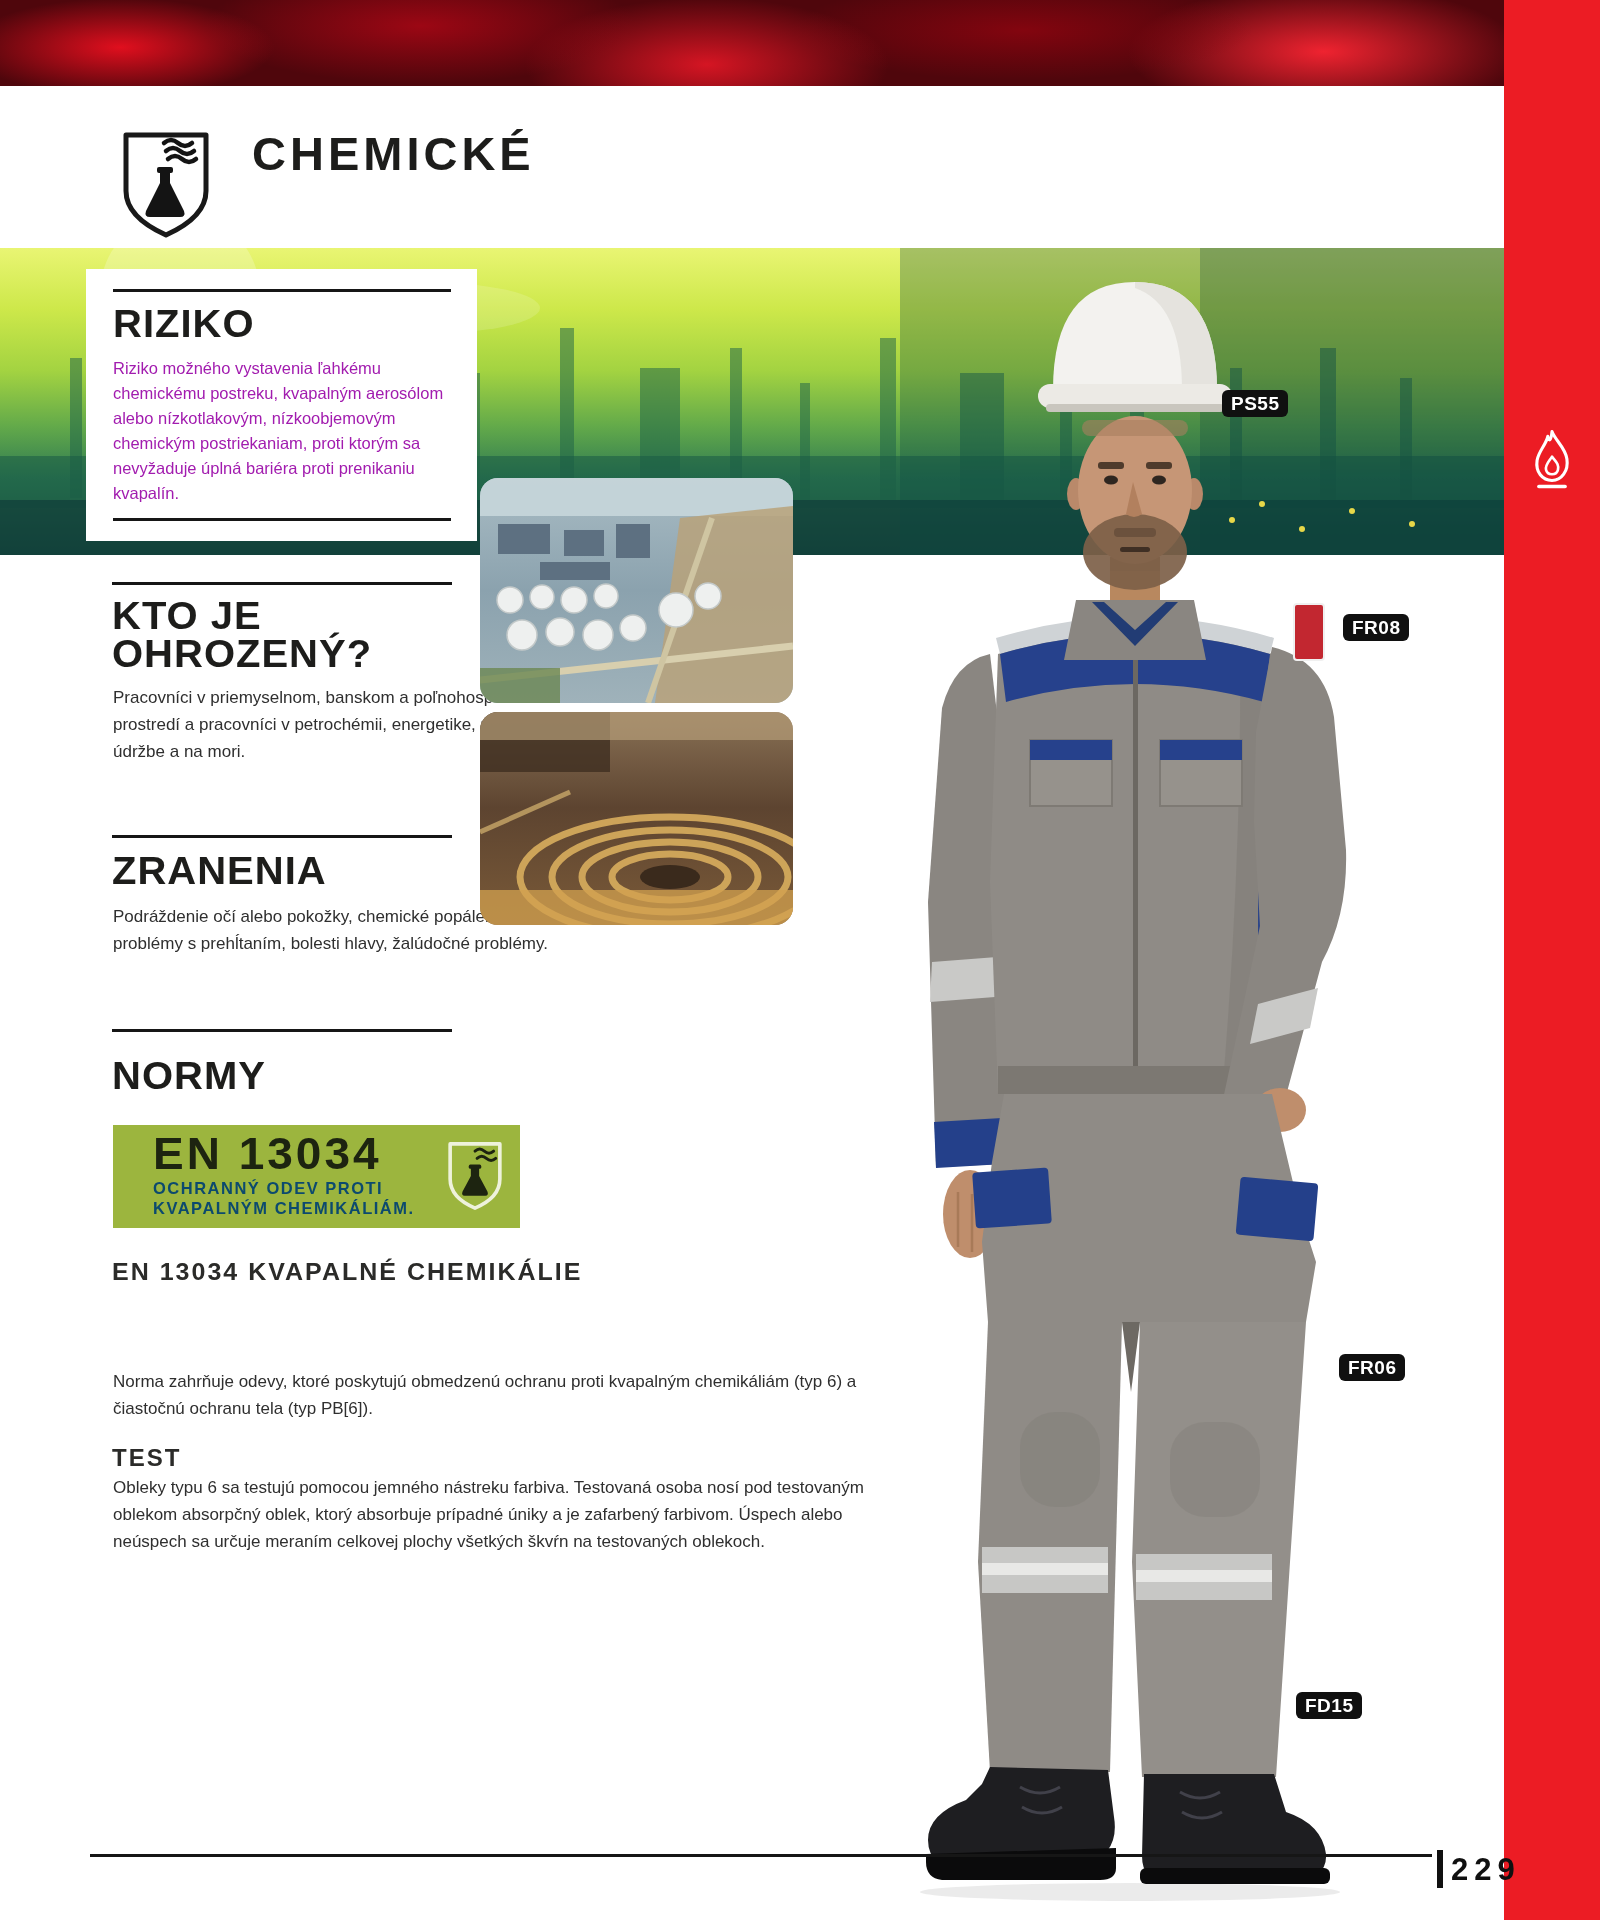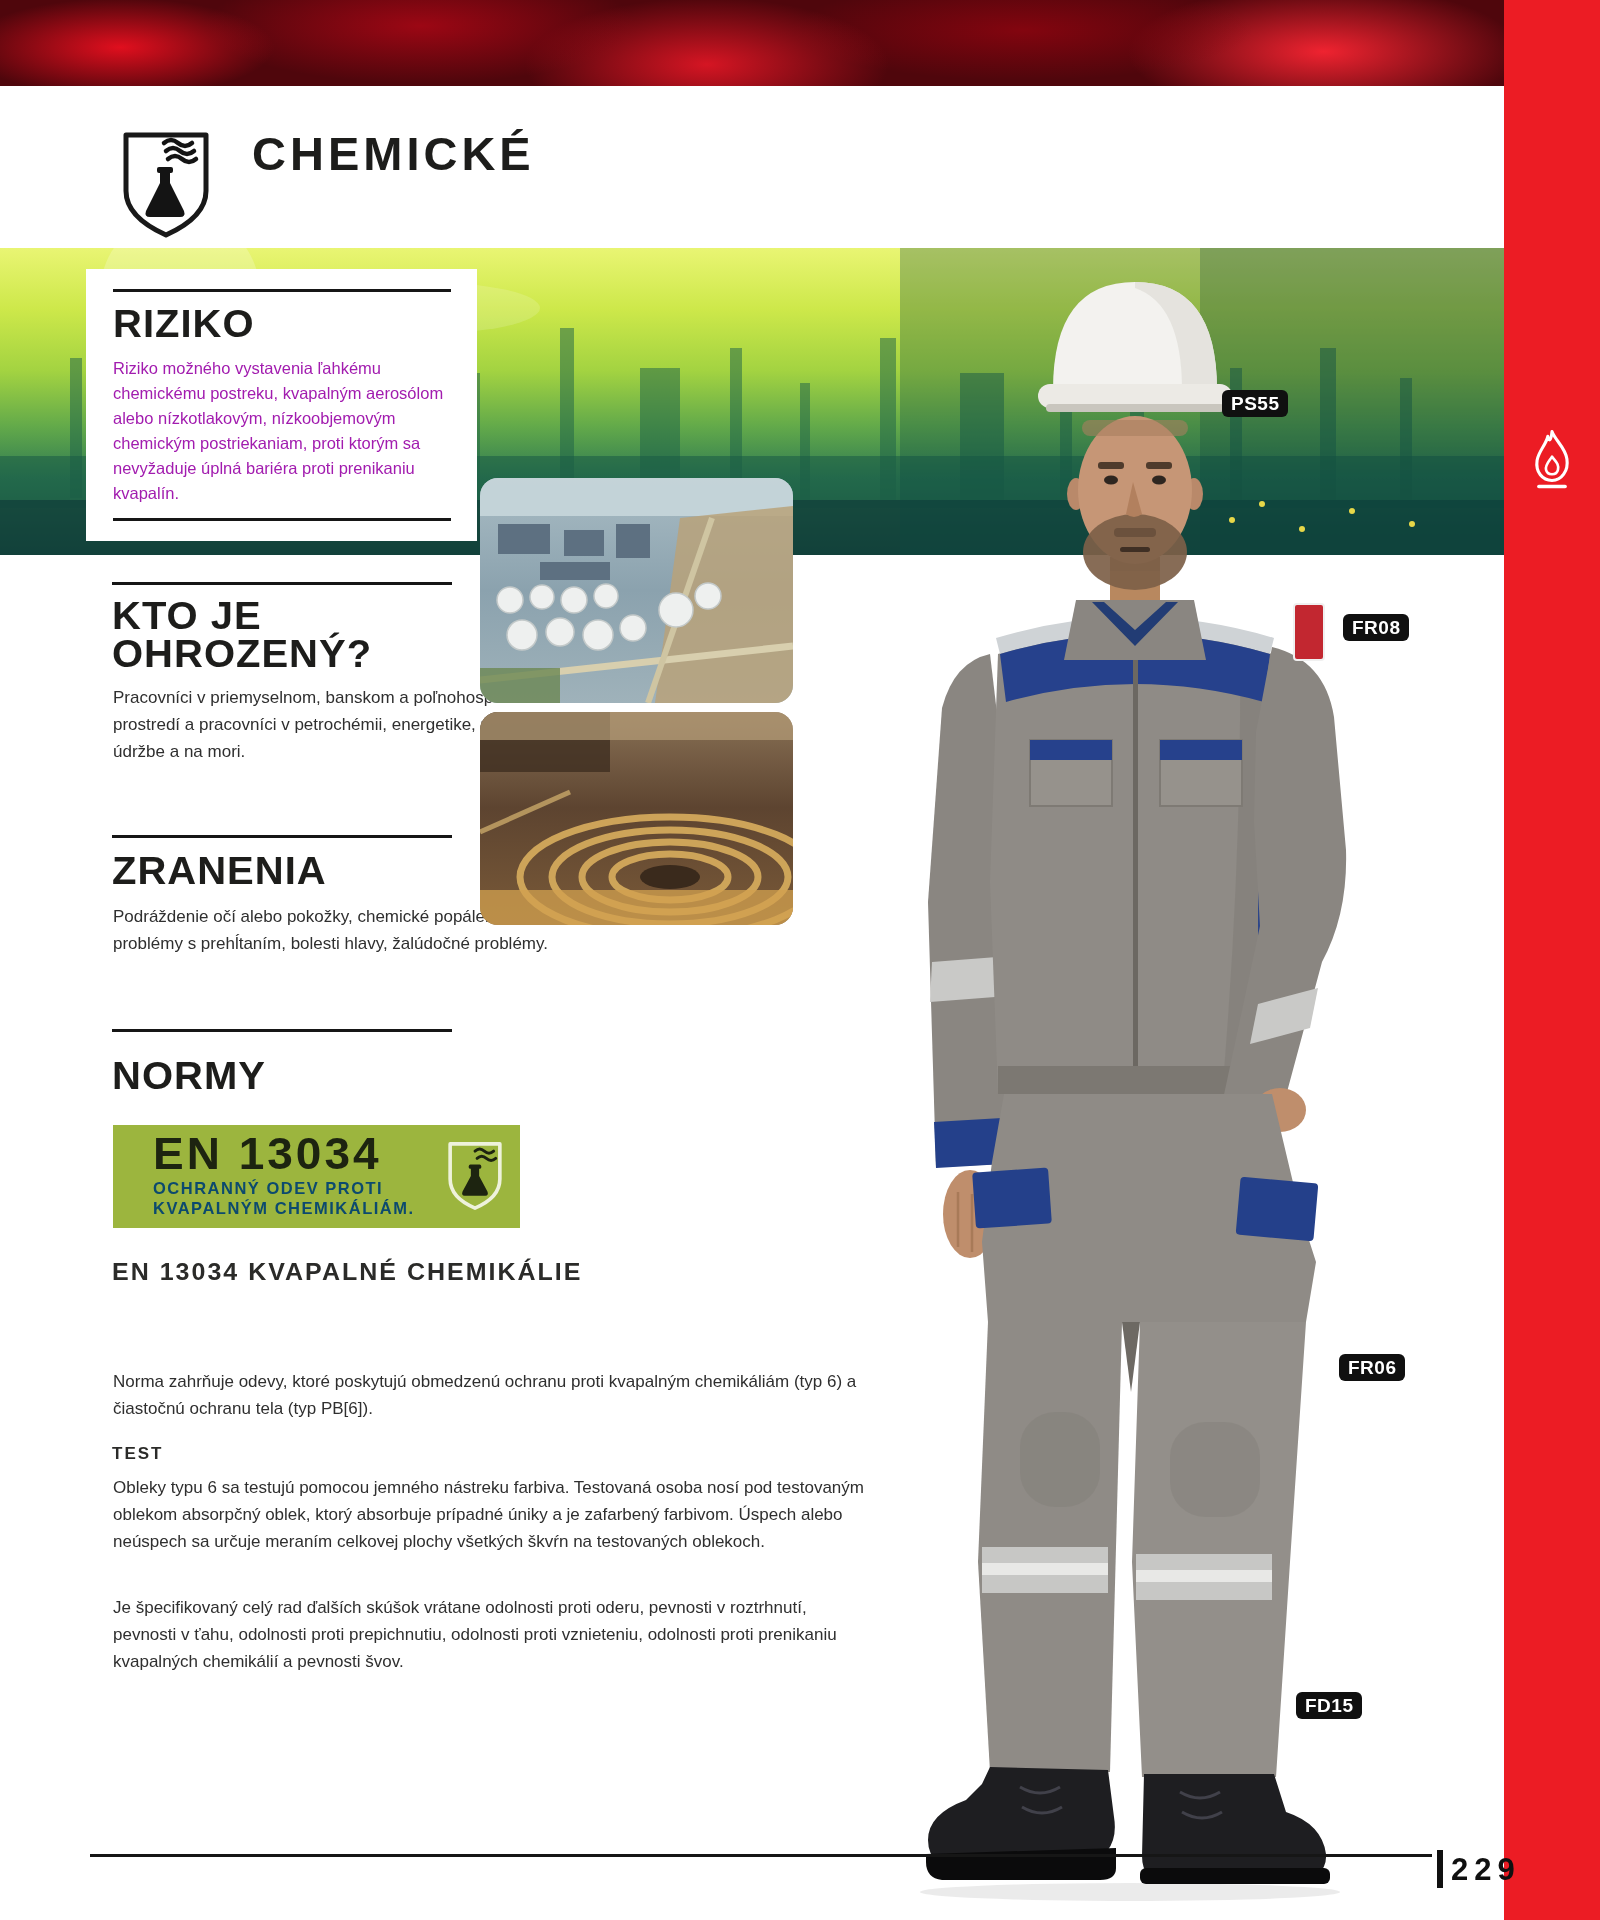--- a/index.html
+++ b/index.html
@@ -69,21 +69,21 @@
   }
   #norm-badge-shield{position:absolute;right:16px;top:12px;width:58px;height:78px;}
   
   #norm-subheading{
     position:absolute;left:112px;top:1258px;font-size:25px;font-weight:bold;
     letter-spacing:2px;color:#2b2b29;transform:scaleY(.96);transform-origin:left top;
   }
   #norm-para1{position:absolute;left:113px;top:1292px;width:745px;}
   #norm-para2{position:absolute;left:113px;top:1368px;width:745px;}
   #test-heading{
-    position:absolute;left:112px;top:1444px;font-size:17px;font-weight:bold;
+    position:absolute;left:112px;top:1444px;font-size:24px;font-weight:bold;
     letter-spacing:2px;color:#2b2b29;
   }
   #test-para{position:absolute;left:113px;top:1474px;width:800px;}
   #norm-para3{position:absolute;left:113px;top:1594px;width:745px;}
   
   .inset-photo{position:absolute;left:480px;border-radius:18px;overflow:hidden;}
   #photo-refinery{top:478px;width:313px;height:225px;}
   #photo-mine{top:712px;width:313px;height:213px;}
   
   #worker{position:absolute;left:870px;top:262px;width:480px;height:1645px;}
@@ -208,21 +208,20 @@
       <rect x="22" y="24" width="12" height="4" rx="1.5" fill="#1d2410"></rect>
       <path d="M30,18 q4.5,-4 9,0 q4.5,4 9,0" fill="none" stroke="#1d2410" stroke-width="2.8" stroke-linecap="round"></path>
       <path d="M28,11 q4.5,-4 9,0 q4.5,4 9,0" fill="none" stroke="#1d2410" stroke-width="2.8" stroke-linecap="round"></path>
     </svg>
   </div>
 
   <div id="norm-subheading">EN 13034 KVAPALNÉ CHEMIKÁLIE</div>
   <div id="norm-para2" class="body-text-lg">Norma zahrňuje odevy, ktoré poskytujú obmedzenú ochranu proti kvapalným chemikáliám (typ 6) a čiastočnú ochranu tela (typ PB[6]).</div>
   <div id="test-heading">TEST</div>
   <div id="test-para" class="body-text-lg">Obleky typu 6 sa testujú pomocou jemného nástreku farbiva. Testovaná osoba nosí pod testovaným oblekom absorpčný oblek, ktorý absorbuje prípadné úniky a je zafarbený farbivom. Úspech alebo neúspech sa určuje meraním celkovej plochy všetkých škvŕn na testovaných oblekoch.</div>
-  <div id="norm-para3" class="body-text-lg">Je špecifikovaný celý rad ďalších skúšok vrátane odolnosti proti oderu, pevnosti v roztrhnutí, pevnosti v ťahu, odolnosti proti prepichnutiu, odolnosti proti vznieteniu, odolnosti proti prenikaniu kvapalných chemikálií a pevnosti švov.</div>
 
   <div id="photo-refinery" class="inset-photo">
     <svg width="100%" height="100%" viewBox="0 0 313 225" preserveAspectRatio="none">
       <defs>
         <linearGradient id="refG" x1="0" y1="0" x2="0" y2="1">
           <stop offset="0" stop-color="#a9bcc4"></stop>
             <stop offset=".5" stop-color="#8ba2ae"></stop>
             <stop offset="1" stop-color="#9fb2ba"></stop>
         </linearGradient>
       </defs>

